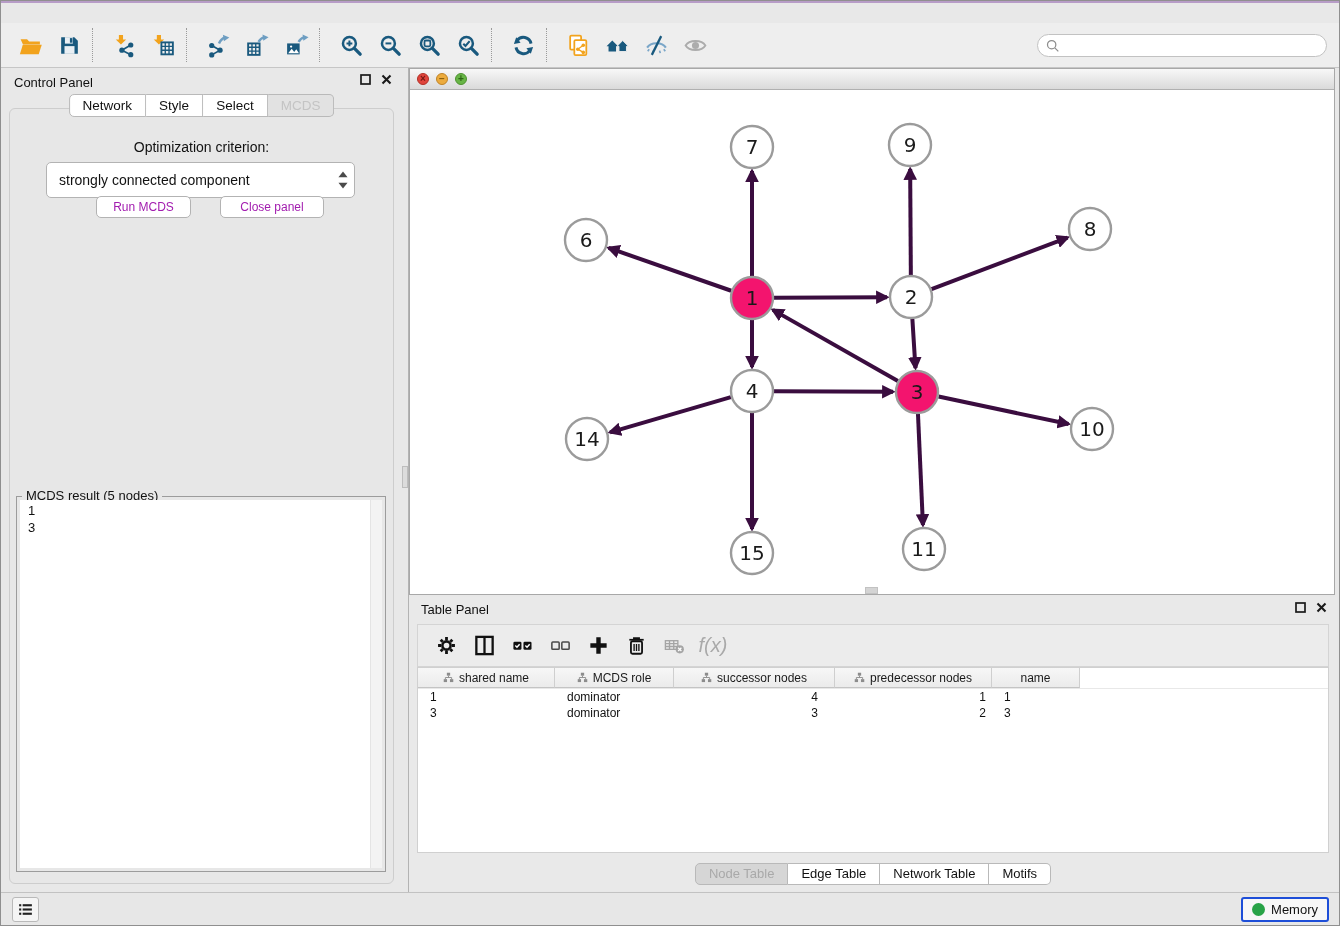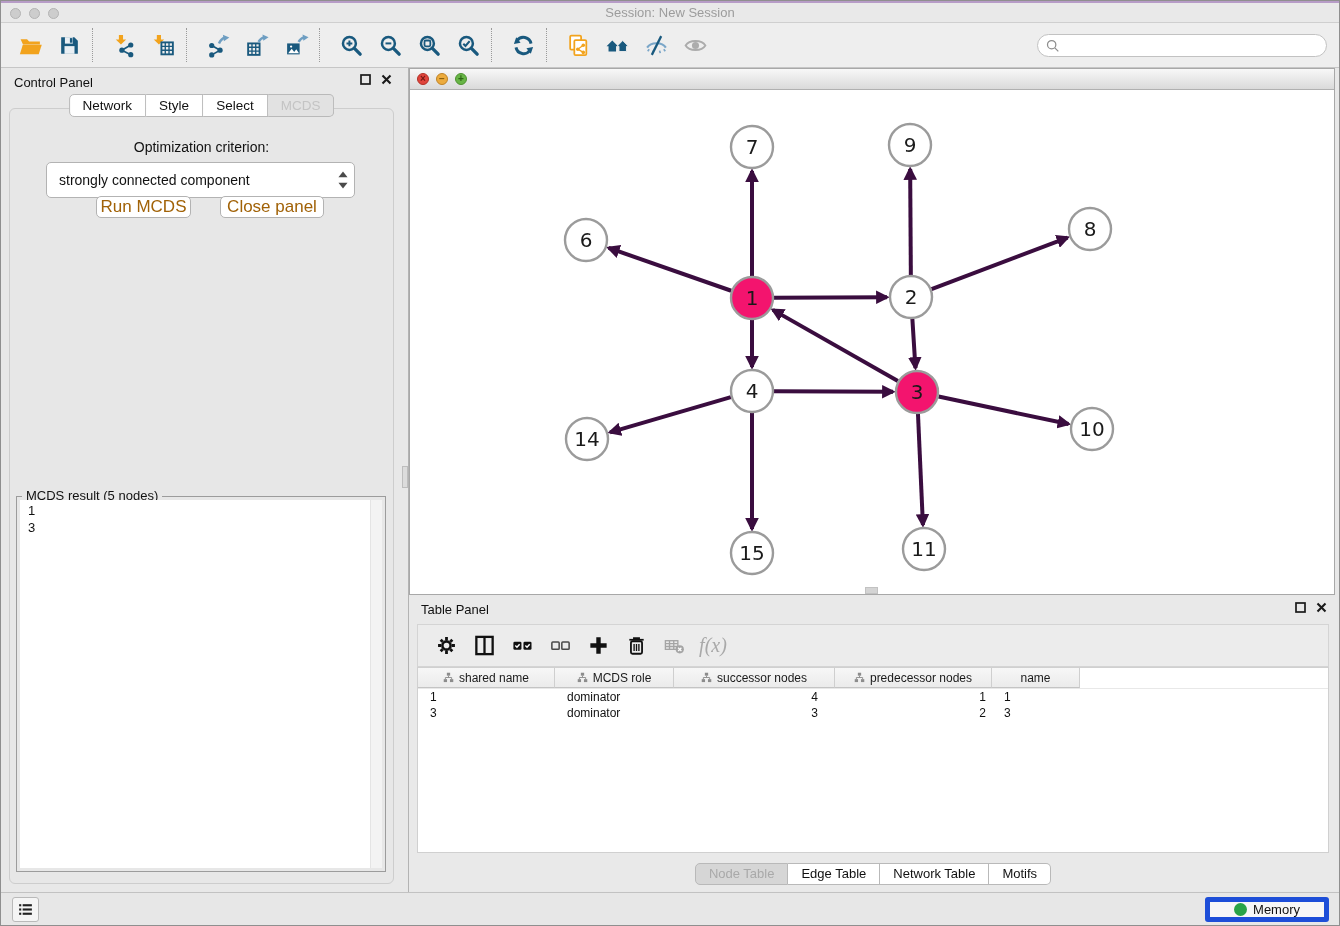--- a/index.html
+++ b/index.html
@@ -36,21 +36,21 @@
        font-size:13.5px;color:#111;white-space:nowrap;cursor:default;}
   .tab:first-child{border-left:1px solid #b9b9b9;border-radius:5px 0 0 5px;}
   .tab:last-child{border-radius:0 5px 5px 0;}
   .tab.selected{background:#e2e2e2;color:#c4c4c4;}
   .cp-content{position:absolute;left:8px;right:8px;top:40px;bottom:8px;background:#e7e7e7;border:1px solid #cdcdcd;border-radius:6px;}
   .opt-label{position:absolute;top:30px;left:0;right:0;text-align:center;font-size:14px;color:#111;}
   .dropdown{position:absolute;left:36px;top:53px;width:309px;height:36px;background:#fff;border:1px solid #b3b3b3;border-radius:5px;
             display:flex;align-items:center;box-sizing:border-box;font-size:14px;color:#111;}
   .dropdown .dd-text{flex:1;padding-left:12px;}
   .dropdown .dd-chev{width:22px;display:flex;align-items:center;justify-content:center;}
-  .btn{position:absolute;height:22px;background:#fff;border:1px solid #b3b3b3;border-radius:5px;font-size:17px;color:#a16207;
+  .btn{position:absolute;height:22px;background:#fff;border:1px solid #b3b3b3;border-radius:5px;font-size:12px;color:#a21caf;
        display:flex;align-items:center;justify-content:center;box-sizing:border-box;cursor:default;}
   .fieldset{position:absolute;left:6px;right:7px;top:387px;bottom:11px;border:1px solid #9c9c9c;}
   .fs-legend{position:absolute;top:-9px;left:5px;background:#e7e7e7;padding:0 4px;font-size:13px;color:#111;}
   .fs-inner{position:absolute;inset:3px;background:#fff;overflow:hidden;}
   .fs-scroll{position:absolute;right:0;top:0;bottom:0;width:11px;background:#f3f3f3;border-left:1px solid #e4e4e4;}
   .fs-lines{padding:2px 8px;font-size:13px;line-height:17px;color:#111;}
   
   .v-split{position:absolute;left:401px;top:67px;width:7px;bottom:33px;background:#e8e8e8;border-right:1px solid #b3b3b3;box-sizing:border-box;}
   .v-handle{position:absolute;left:0px;top:398px;width:6px;height:22px;background:#dcdcdc;border:1px solid #bdbdbd;box-sizing:border-box;}
   
@@ -65,56 +65,48 @@
   .light.zoom{background:#68b546;border:1px solid #4e9230;color:#2c6414;}
   .nw-canvas{position:absolute;left:0;top:21px;right:0;bottom:0;background:#fff;overflow:hidden;}
   .canvas-grip{position:absolute;left:455px;bottom:0px;width:13px;height:7px;background:#d4d4d4;border:1px solid #c2c2c2;box-sizing:border-box;}
   
   .table-panel{position:absolute;left:408px;top:596px;width:928px;height:294px;background:#e9e9e9;}
   .tp-title{position:absolute;left:12px;top:5px;font-size:13px;color:#111;}
   .tp-toolbar{position:absolute;left:8px;right:8px;top:27px;height:43px;background:#ececec;border:1px solid #d4d4d4;
               display:flex;align-items:center;padding-left:9px;box-sizing:border-box;}
   .tp-btn{width:38px;height:30px;display:flex;align-items:center;justify-content:center;cursor:default;}
   .tp-btn svg{width:23px;height:23px;}
-  .fx{font-family:Liberation Serif, serif;font-style:italic;font-size:20px;color:#a6a6a6;margin-left:2px;}
+  .fx{font-family:Liberation Sans, sans-serif;font-style:italic;font-size:20px;color:#a6a6a6;margin-left:2px;}
   .tp-table{position:absolute;left:8px;right:8px;top:70px;height:186px;background:#fff;border:1px solid #d0d0d0;box-sizing:border-box;overflow:hidden;}
   .thead{display:flex;height:20px;}
   .th{background:linear-gradient(#f7f7f7,#ebebeb);border-right:1px solid #cfcfcf;border-bottom:1px solid #c4c4c4;
       display:flex;align-items:center;justify-content:center;gap:5px;color:#1a1a1a;box-sizing:border-box;font-size:12px;cursor:default;}
   .th svg{width:11px;height:11px;flex:0 0 auto;}
   .tbody{border-top:1px solid #e8e8e8;}
   .trow{display:flex;height:16px;align-items:center;}
   .td{box-sizing:border-box;color:#111;font-size:12px;overflow:hidden;white-space:nowrap;}
   .tp-tabs{position:absolute;left:0;right:0;bottom:6px;display:flex;justify-content:center;}
   .tp-tabs .tab{font-size:13px;height:20px;line-height:20px;}
   .tp-tabs .tab.selected{background:#d6d6d6;color:#a9a9a9;}
   
   .statusbar{position:absolute;left:0;bottom:0;right:0;height:33px;background:#e7e7e7;border-top:1px solid #c2c2c2;box-sizing:border-box;}
   .sb-list-btn{position:absolute;left:11px;top:4px;width:27px;height:25px;background:#f5f5f5;border:1px solid #b9b9b9;border-radius:3px;
                display:flex;align-items:center;justify-content:center;box-sizing:border-box;}
   .sb-list-btn svg{width:17px;height:17px;}
-  .sb-memory{position:absolute;right:10px;top:4px;height:25px;background:#f7f7f7;border:5px solid #1d4ed8;border-radius:3px;
-             display:flex;align-items:center;gap:6px;padding:0 24px;font-size:13px;color:#111;box-sizing:border-box;}
+  .sb-memory{position:absolute;right:10px;top:4px;height:25px;background:#f7f7f7;border:2px solid #1d4ed8;border-radius:3px;
+             display:flex;align-items:center;gap:6px;padding:0 9px;font-size:13px;color:#111;box-sizing:border-box;}
   .mem-dot{width:13px;height:13px;border-radius:50%;background:#28a347;}
   .disabled{opacity:.95;}
 </style>
 </head>
 <body>
 
 <div id="app">
   <div class="top-strip"></div>
 
-  <div class="titlebar">
-    <div class="traffic">
-      <i></i>
-      <i></i>
-      <i></i>
-    </div>
-    <div class="t-title">Session: New Session</div>
-  </div>
 
   <div class="toolbar">
     <div class="tb-icons">
         <div class="tb-btn">
           <svg viewBox="0 0 24 24">
             <path d="M2.5 6h6.2l2 2.2H21v2.8H4.8z" fill="#f2a31d"></path>
             <path d="M1.8 20.5 4.6 11.2h18.2l-2.9 9.3z" fill="#f2a31d"></path>
           </svg>
         </div>
         <div class="tb-btn">

